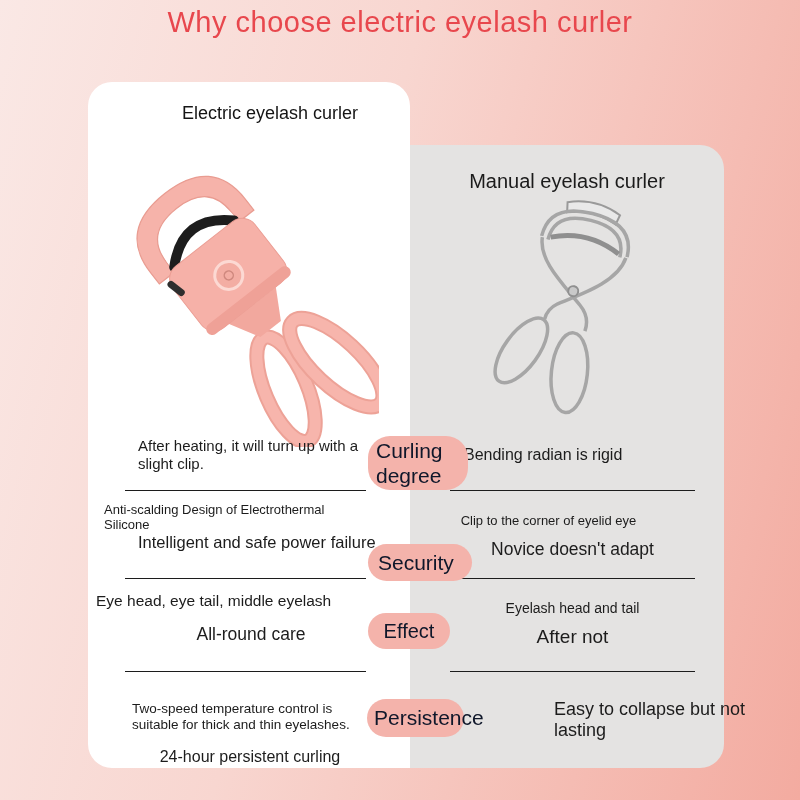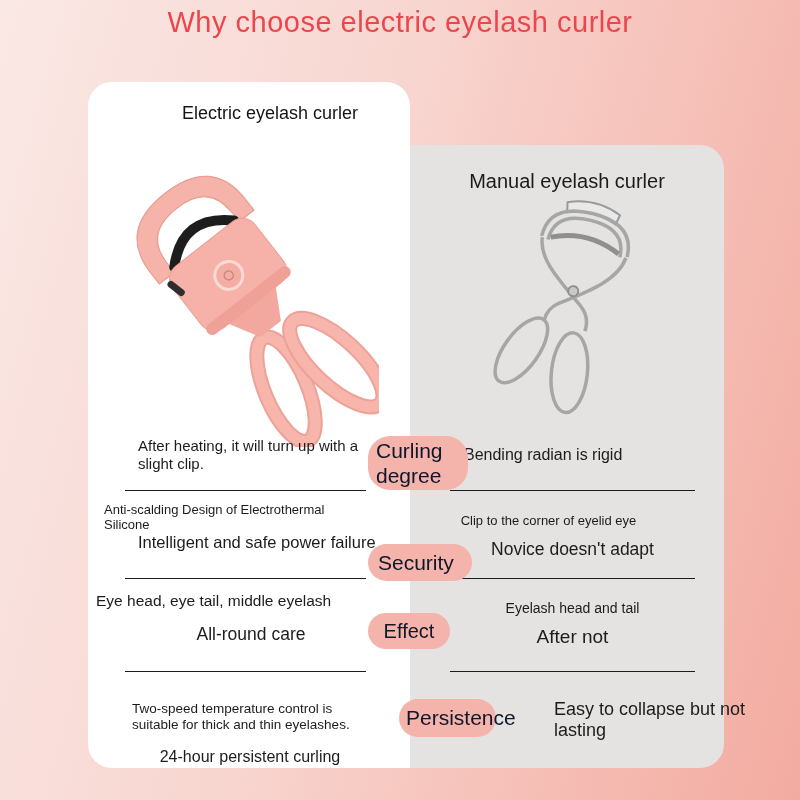--- a/index.html
+++ b/index.html
@@ -31,21 +31,21 @@
   #r2-main{left:440px;top:539px;width:265px;font-size:17.5px;text-align:center;}
   #r3-note{left:440px;top:600px;width:265px;font-size:14px;text-align:center;}
   #r3-main{left:440px;top:626px;width:265px;font-size:19px;text-align:center;}
   #r4{left:518px;top:699px;width:205px;font-size:18px;line-height:21px;margin-left:36px;}
   .pill{background:#f4b3ab;border-radius:22px;color:#0f172a;display:flex;
         align-items:center;z-index:5;}
   .pill span{display:block;}
   #pill-curling{left:368px;top:436px;width:92px;height:54px;font-size:21px;line-height:25px;padding-left:8px;}
   #pill-security{left:368px;top:544px;width:94px;height:37px;font-size:21px;padding-left:10px;white-space:nowrap;}
   #pill-effect{left:368px;top:613px;width:82px;height:36px;font-size:20px;justify-content:center;}
-  #pill-persistence{left:367px;top:699px;width:90px;height:38px;font-size:21px;padding-left:7px;white-space:nowrap;overflow:visible;margin-left:32px;}
+  #pill-persistence{left:367px;top:699px;width:90px;height:38px;font-size:21px;padding-left:7px;white-space:nowrap;overflow:visible;}
   svg{display:block;}
 </style>
 </head>
 <body>
 
 <div id="screen">
 
   <div class="abs" id="page-title">Why choose electric eyelash curler</div>
 
   <div class="abs" id="card-electric"></div>

